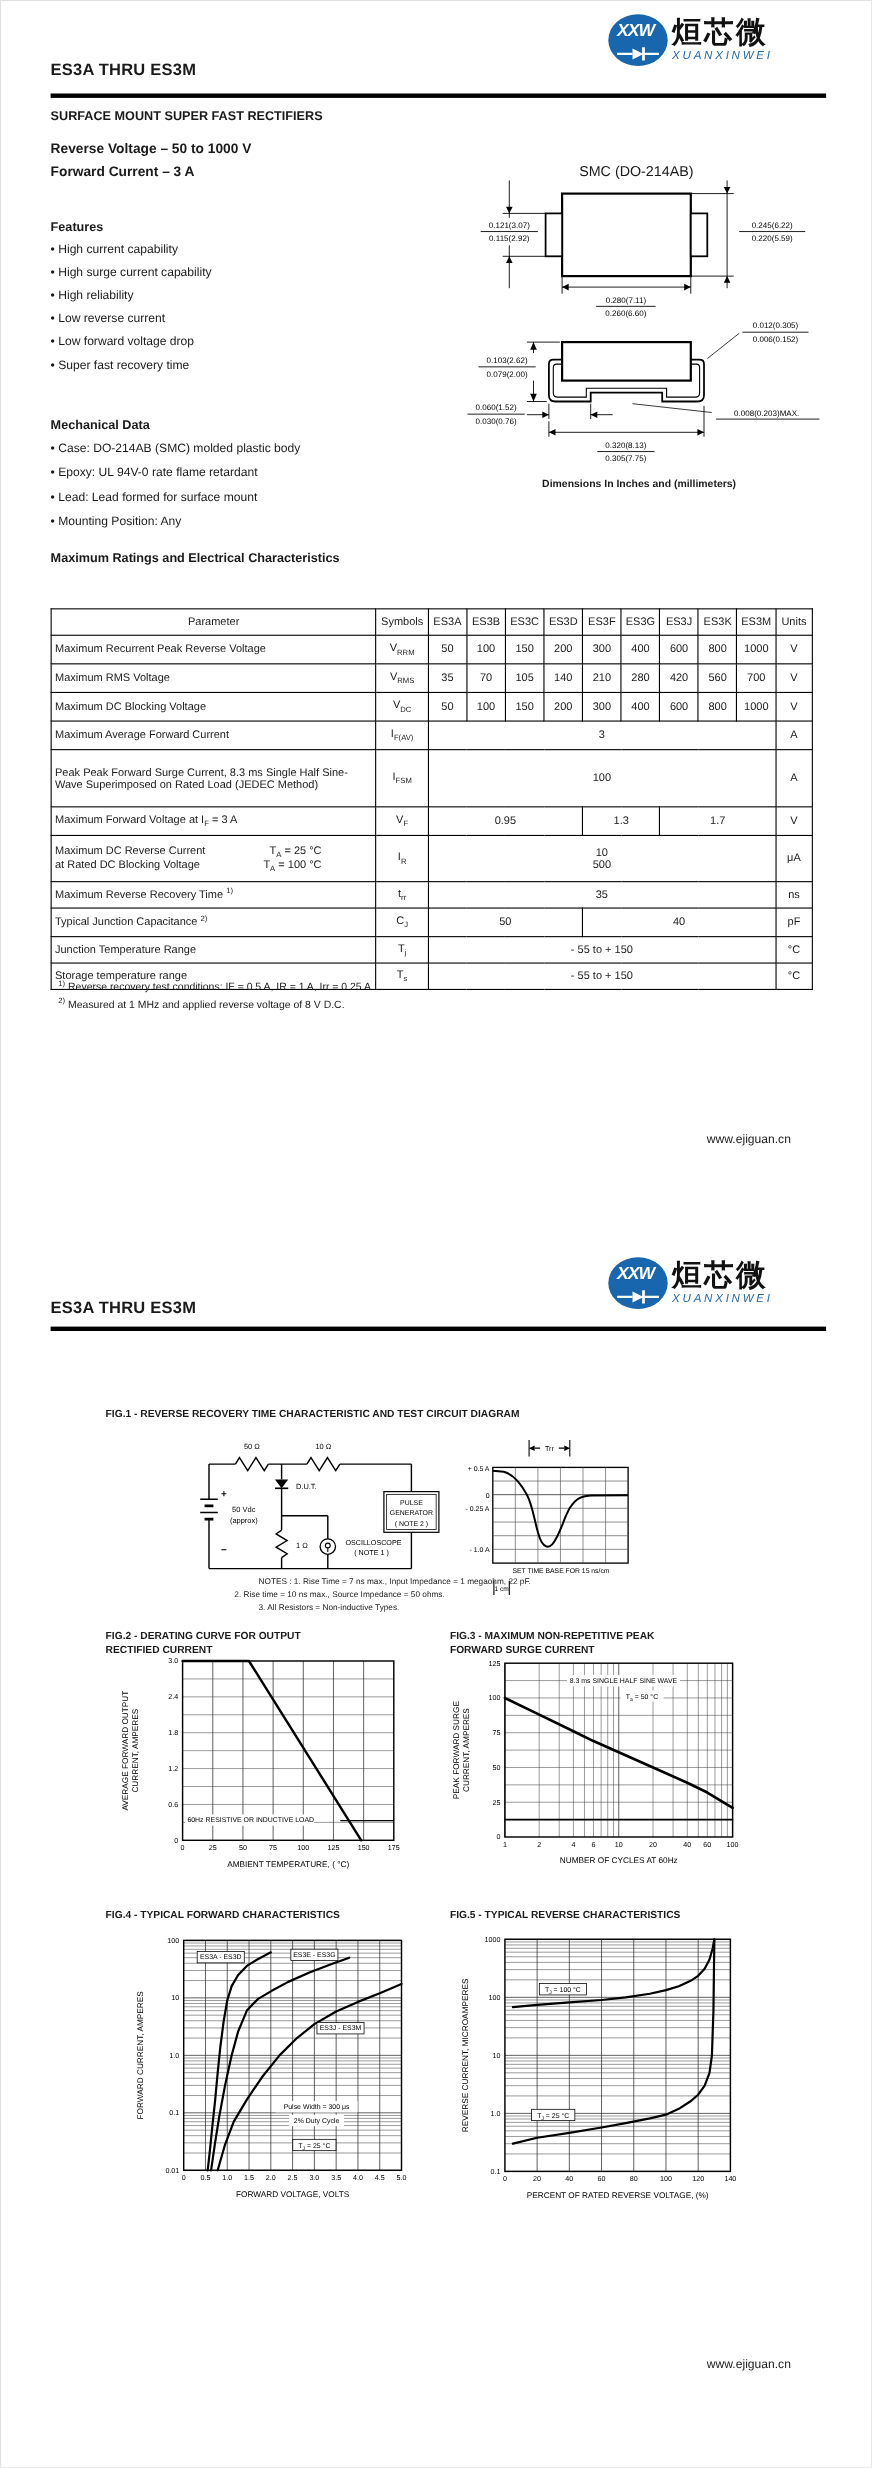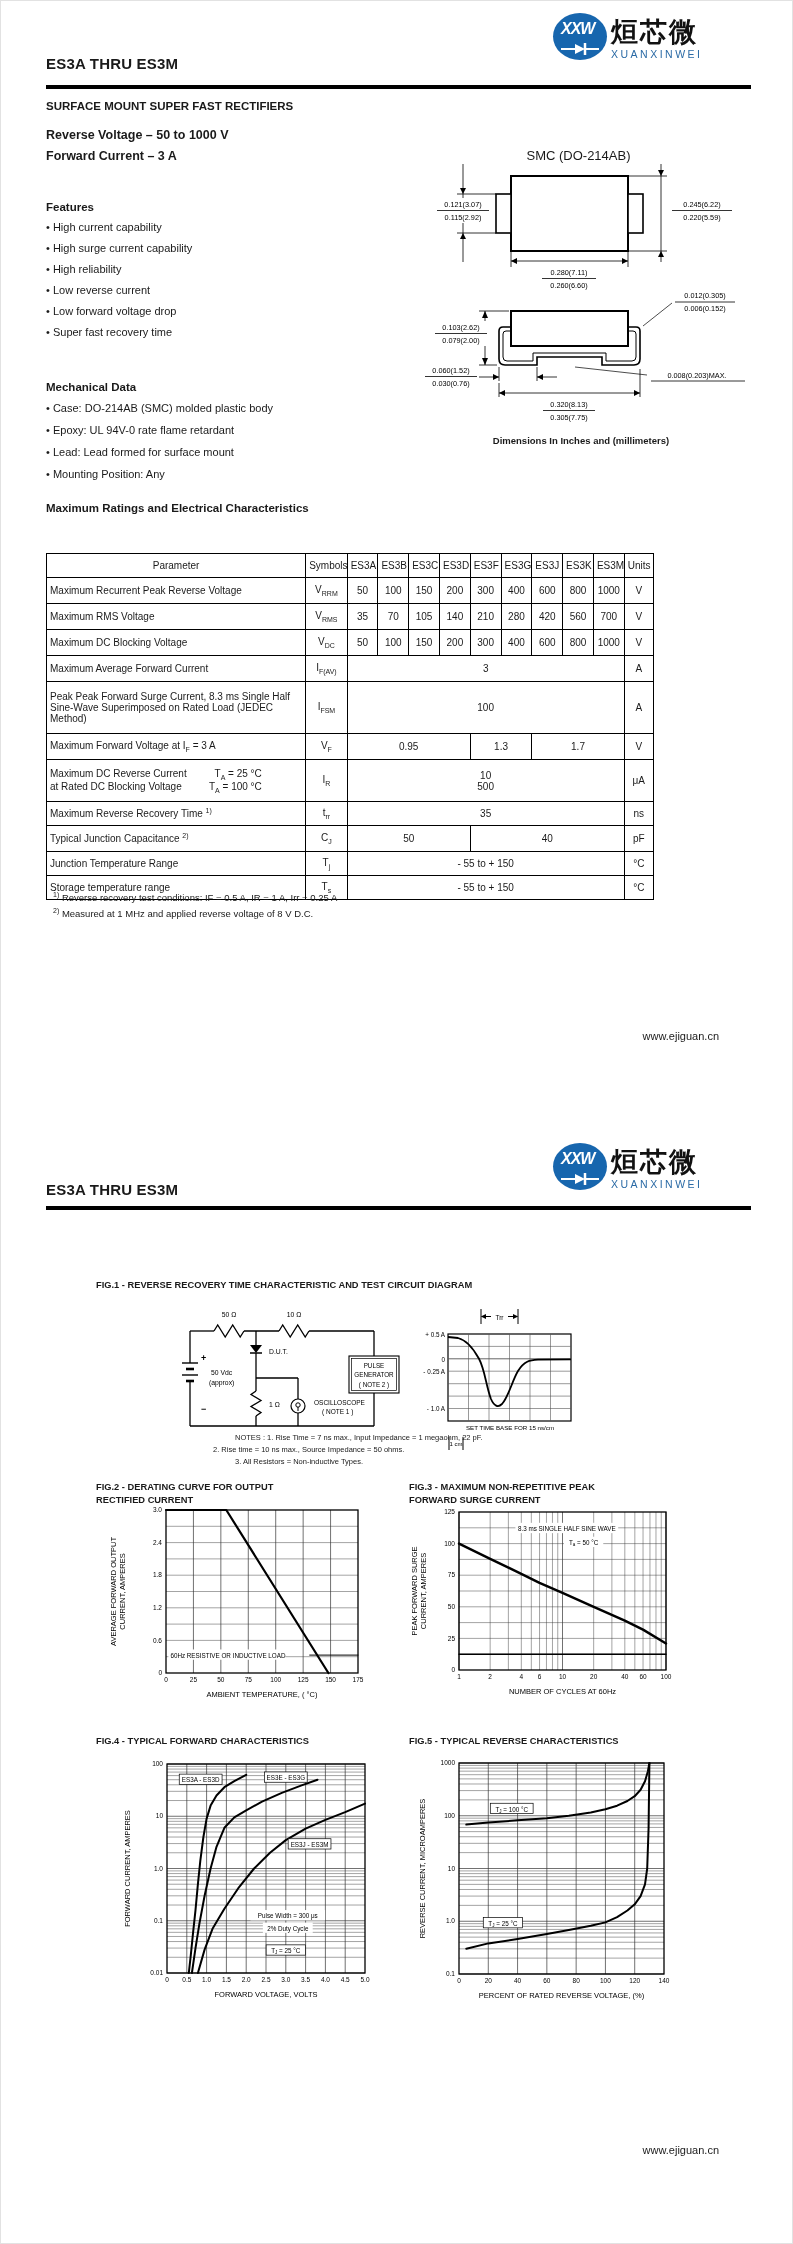--- a/index.html
+++ b/index.html
@@ -8,40 +8,40 @@
   .doc-title{font-size:15px;font-weight:bold;letter-spacing:.2px;}
   .rule{background:#000;height:4px;}
   .bold11{font-weight:bold;font-size:11.5px;}
   .bold12{font-weight:bold;font-size:12.5px;}
   ul.plain{list-style:none;margin:0;padding:0;font-size:11px;}
   ul.plain li{line-height:21px;}
   ul.plain li::before{content:"•  ";}
   ul.mech li{line-height:22px;}
   .smc-label{font-size:13px;text-align:center;}
   .caption{font-size:9.5px;font-weight:bold;text-align:center;}
-  table.ratings{border-collapse:collapse;width:608px;font-size:10px;table-layout:fixed;padding-left:28px;}
+  table.ratings{border-collapse:collapse;width:693px;font-size:10px;table-layout:fixed;padding-left:28px;}
   table.ratings th,table.ratings td{border:1px solid #000;text-align:center;padding:2px 3px;font-weight:normal;overflow:hidden;}
   table.ratings td.param{text-align:left;}
   table.ratings sub{font-size:7px;}
   tr.h24{height:24px;} tr.h26{height:26px;} tr.h52{height:52px;} tr.h42{height:42px;}
   .cond-row{display:flex;}
   .cond-row .cond{margin-left:auto;margin-right:16%;}
   .fn{font-size:9.5px;}
   .fn sup{font-size:7px;}
   .footer-url{width:674px;text-align:right;font-size:11px;padding-left:44px;}
   .fig-title{font-weight:bold;font-size:9.3px;text-align:left;line-height:13px;}
   .notes{font-size:7.5px;}
   svg{font-family:"Liberation Sans",sans-serif;}
   svg text{fill:#000;}
-  .logo{display:flex;align-items:flex-end;}
+  .logo{display:flex;align-items:flex-start;}
   .logo-ellipse{position:relative;width:54px;height:47px;border-radius:50%;background:#1766ae;flex:none;}
   .logo-xxw{position:absolute;top:7px;left:8px;color:#fff;font-weight:bold;font-style:italic;font-size:16px;letter-spacing:-1px;}
   .logo-txt{margin-left:4px;}
   .logo-zh{font-size:27px;font-weight:bold;color:#111;line-height:32px;letter-spacing:2px;}
-  .logo-en{font-size:10.5px;color:#2a6aa5;letter-spacing:2.5px;line-height:12px;}
+  .logo-en{font-size:10.5px;color:#2a6aa5;letter-spacing:2.5px;line-height:12px;font-style:italic;}
 </style>
 </head>
 <body>
 
 <div id="page">
 
   <div class="abs doc-title" style="left:45px;top:54px;">ES3A THRU ES3M</div>
 
   <div class="abs logo" style="left:552px;top:12px;">
     <div class="logo-ellipse">

